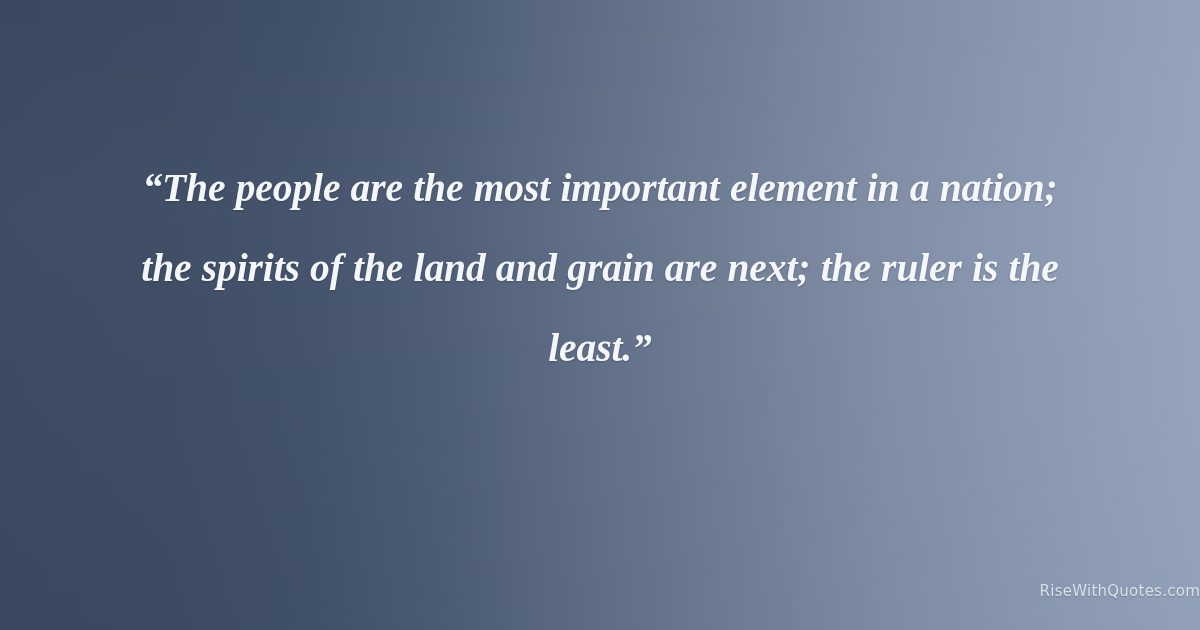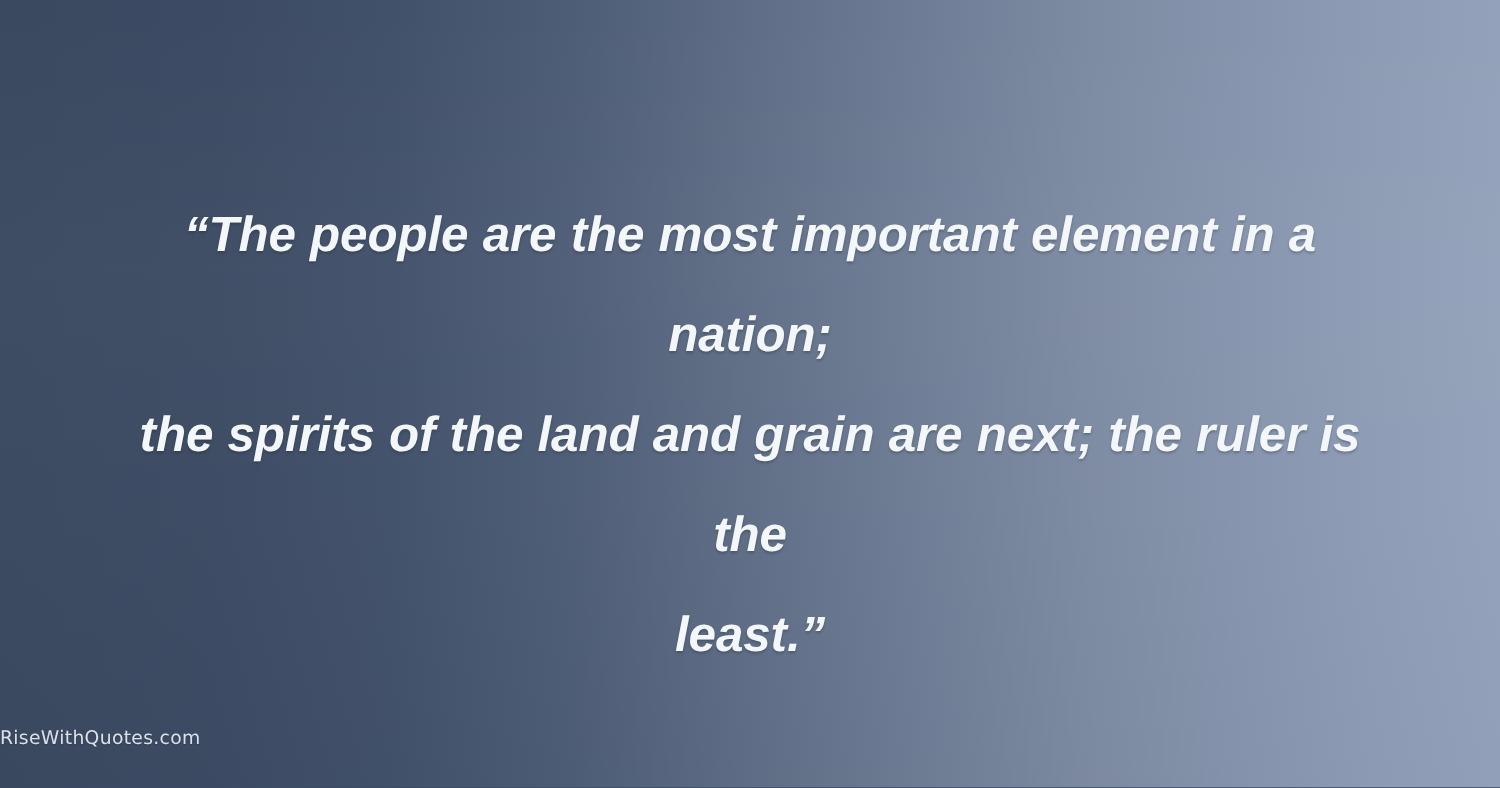--- a/index.html
+++ b/index.html
@@ -57,39 +57,39 @@
     position: absolute;
     left: 0;
     right: 0;
     top: 148px;
     padding: 0 96px;
     text-align: center;
     z-index: 2;
   }
 
   .quote-text {
-    font-family: Liberation Sans, sans-serif;
+    font-family: Liberation Serif, serif;
     font-style: italic;
     font-weight: 700;
     font-size: 39.5px;
     line-height: 80px;
     letter-spacing: -0.1px;
     color: #f4f7fa;
     text-shadow: 0 1px 2px rgba(20,28,42,0.28);
     white-space: pre-wrap;
     word-spacing: 0.5px;
   }
 
   
   .attribution {
     position: absolute;
     left: 0;
     right: 0;
     bottom: 30px;
-    text-align: left;
+    text-align: right;
     z-index: 2;
   }
 
   .attribution-text {
     display: inline-block;
     font-family: "DejaVu Sans", sans-serif;
     font-style: normal;
     font-weight: 400;
     font-size: 15px;
     letter-spacing: 0.25px;

